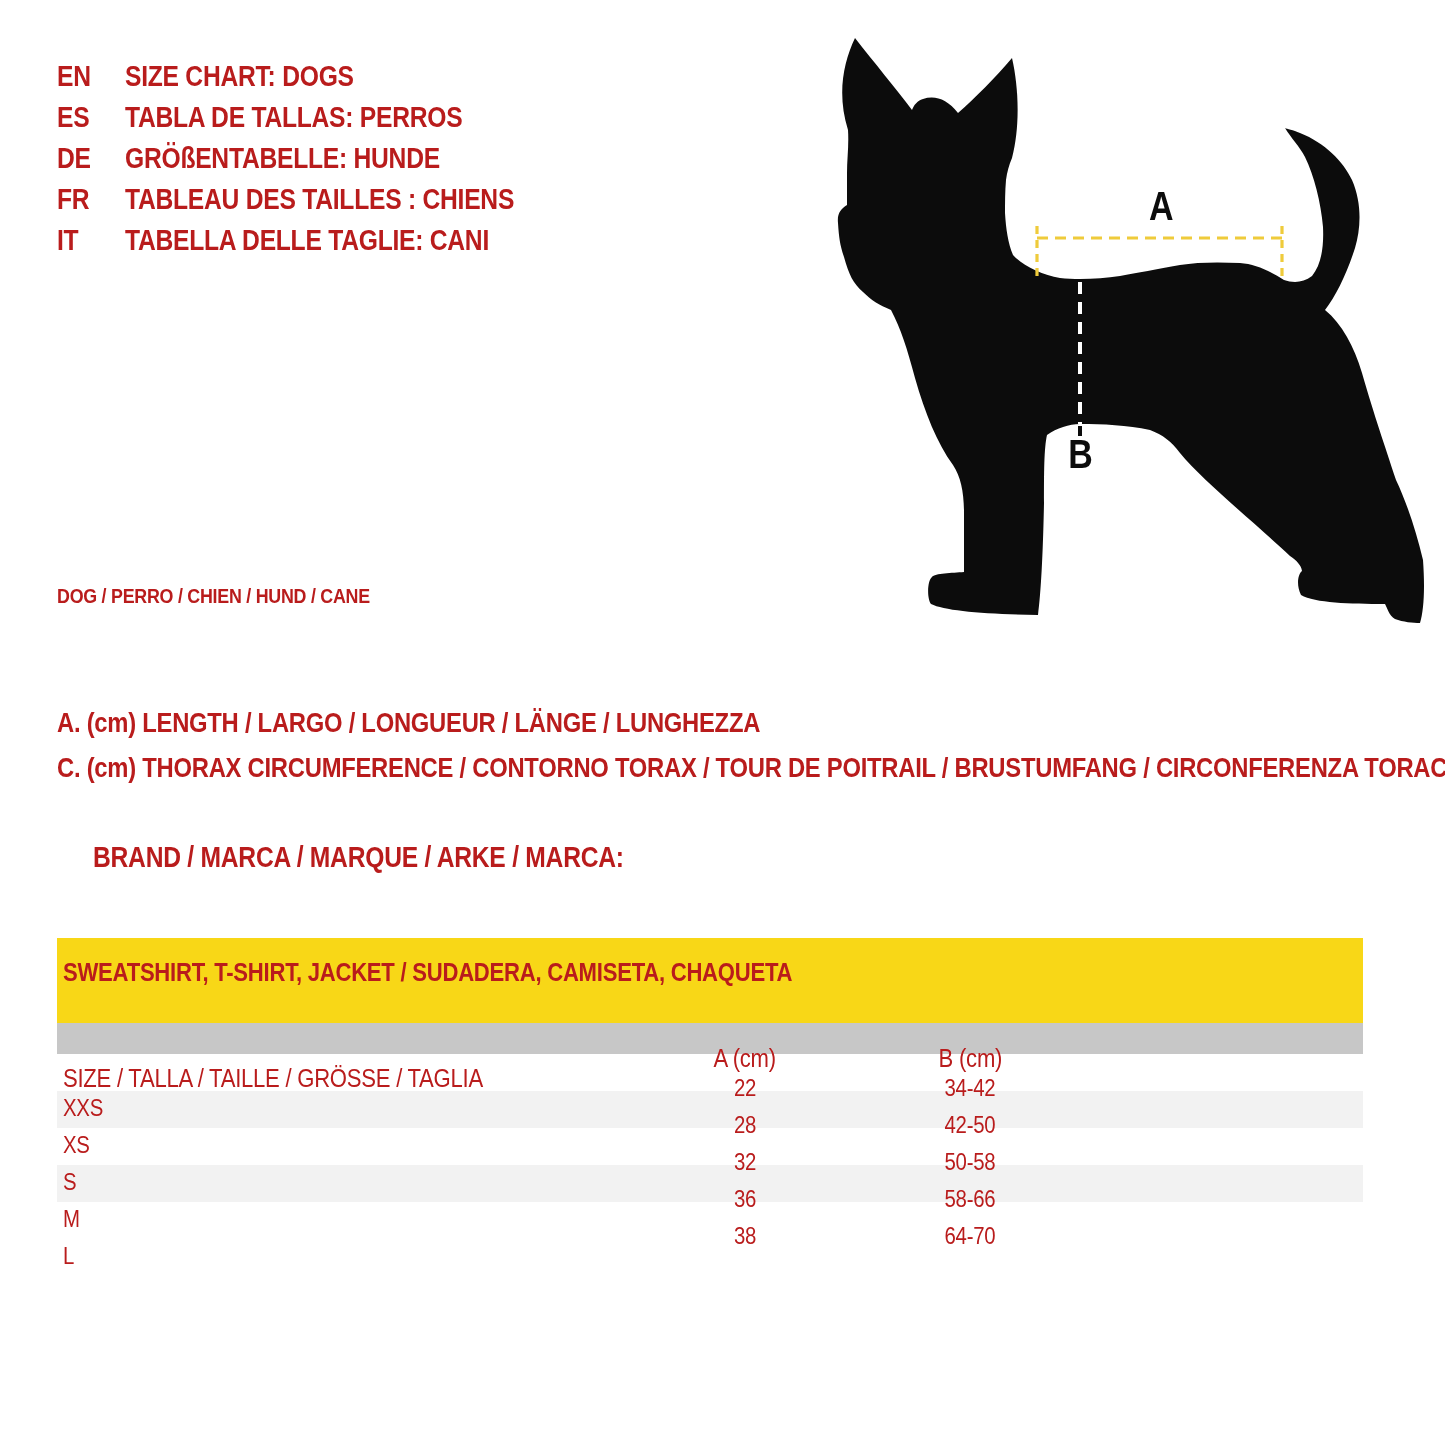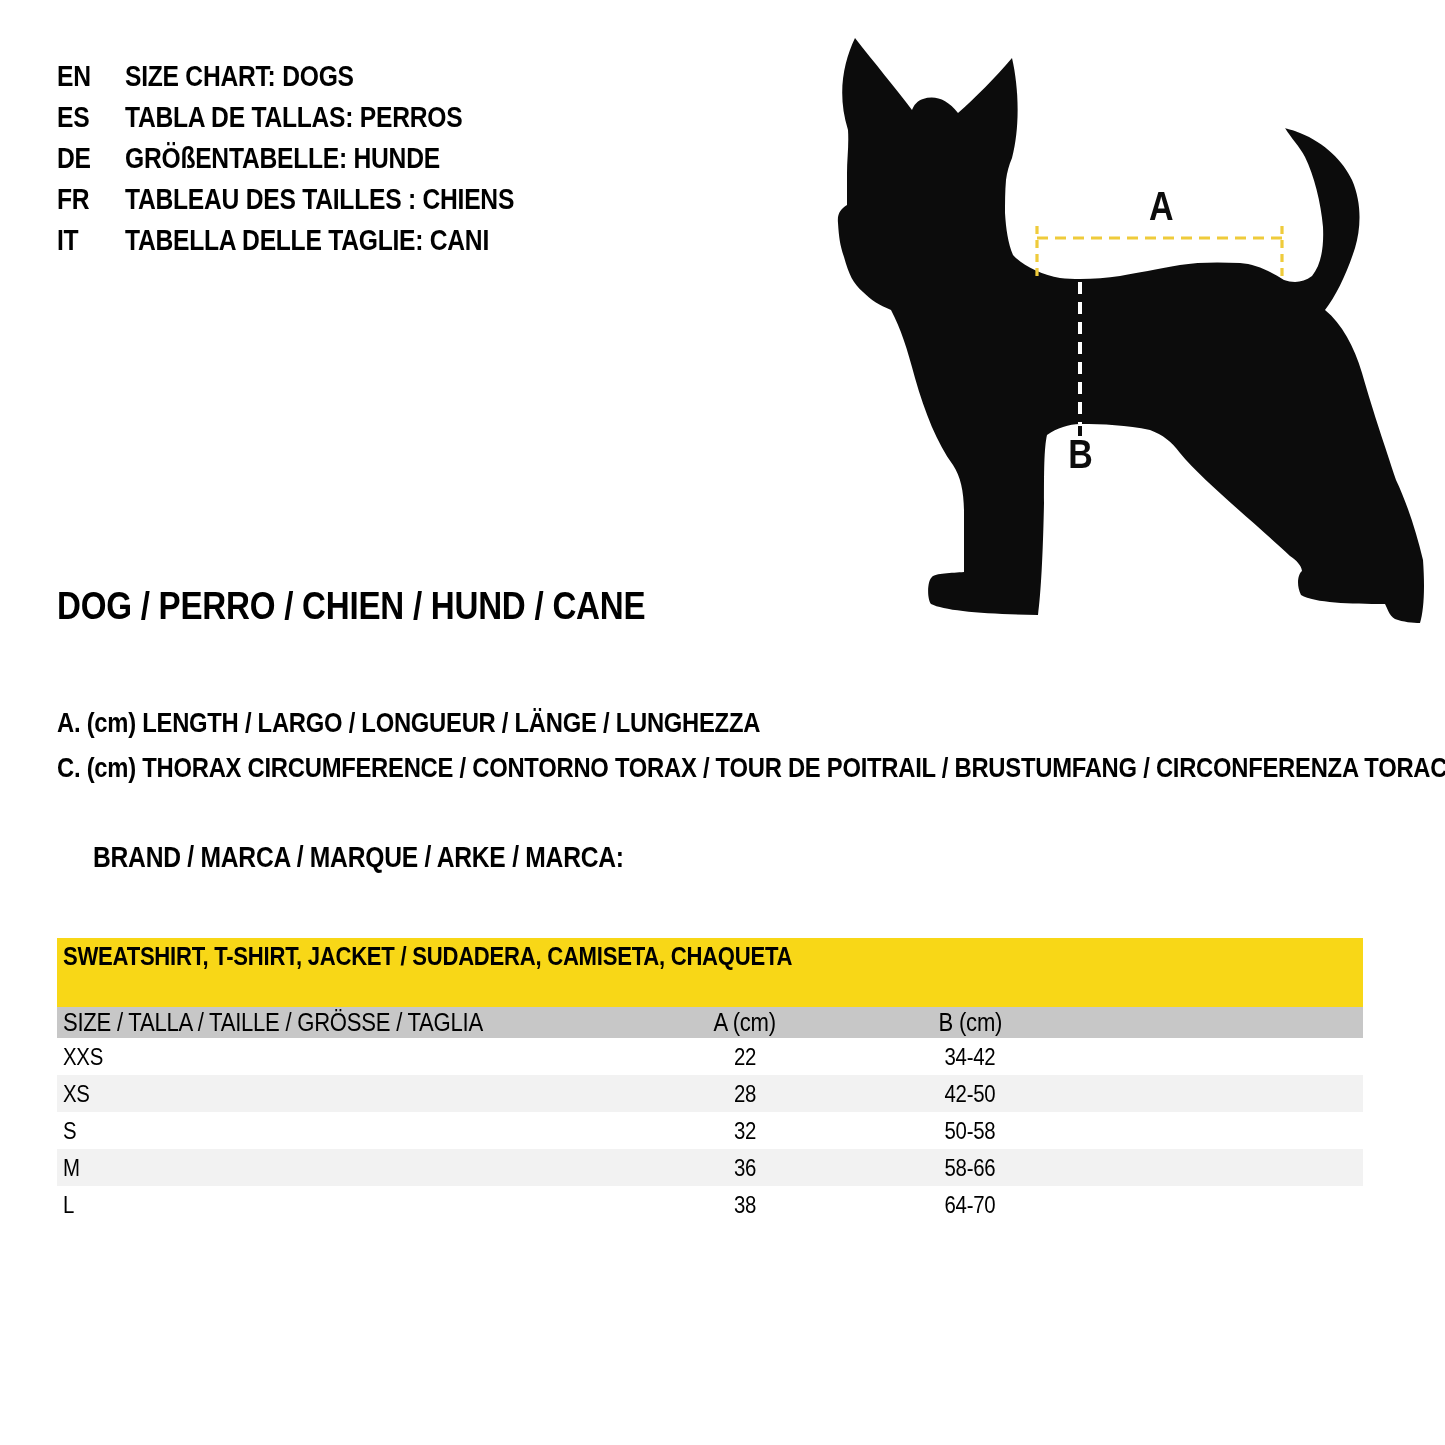--- a/index.html
+++ b/index.html
@@ -1,45 +1,45 @@
 <!DOCTYPE html>
 <html><head>
 <meta charset="utf-8">
 <style>
   html,body{margin:0;padding:0;background:#ffffff;}
   .page{
     position:relative;width:1445px;height:1317px;background:#ffffff;overflow:hidden;
-    font-family:"Liberation Sans","DejaVu Sans",sans-serif;color:#000000;
+    font-family:"Liberation Sans","DejaVu Sans",sans-serif;color:#b91c1c;
   }
   .cond{display:inline-block;transform:scaleX(0.85);transform-origin:0 50%;white-space:nowrap;letter-spacing:-0.3px;}
   .condc{display:inline-block;transform:scaleX(0.85);transform-origin:50% 50%;white-space:nowrap;letter-spacing:-0.3px;}
 
   
   .langs{position:absolute;left:57px;top:56px;}
   .lang-row{height:41px;line-height:41px;font-size:29px;font-weight:700;white-space:nowrap;}
   .lang-code{display:inline-block;width:68px;}
 
   
   .dog-figure{position:absolute;left:835px;top:33px;width:590px;height:610px;}
 
   
-  .caption{position:absolute;left:57px;top:584px;font-size:39px;font-weight:700;}
+  .caption{position:absolute;left:57px;top:584px;font-size:21px;font-weight:700;}
   .defs{position:absolute;left:57px;top:700px;font-size:28px;font-weight:700;}
   .defs .def-line{height:45px;line-height:45px;white-space:nowrap;}
   .brand{position:absolute;left:57px;top:841px;font-size:29px;font-weight:700;margin-left:36px;}
 
   
   .size-table{position:absolute;left:57px;top:938px;width:1306px;}
-  .tbl-title{background:#F8D717;height:65px;padding:4px 0 0 6px;}
+  .tbl-title{background:#F8D717;height:65px;padding:20px 0 0 6px;}
   .tbl-title .tline{height:29px;line-height:29px;font-size:26px;font-weight:700;white-space:nowrap;}
   .grid{display:grid;grid-template-columns:563px 250px 200px 1fr;align-items:center;}
   .thead{background:#C7C7C7;height:31px;font-size:26px;}
   .trow{height:37px;font-size:24px;}
   .trow:nth-child(even){background:#F2F2F2;}
-  .c1{padding-left:6px;text-align:left;}
+  .c1{padding-left:6px;text-align:left;margin-top:40px;}
   .c2,.c3{text-align:center;}
 </style>
 </head>
 <body>
 
 <div class="page">
 
   <section class="langs">
     <div class="lang-row">
       <span class="lang-code"><span class="cond">EN</span></span><span class="cond">SIZE CHART: DOGS</span>

